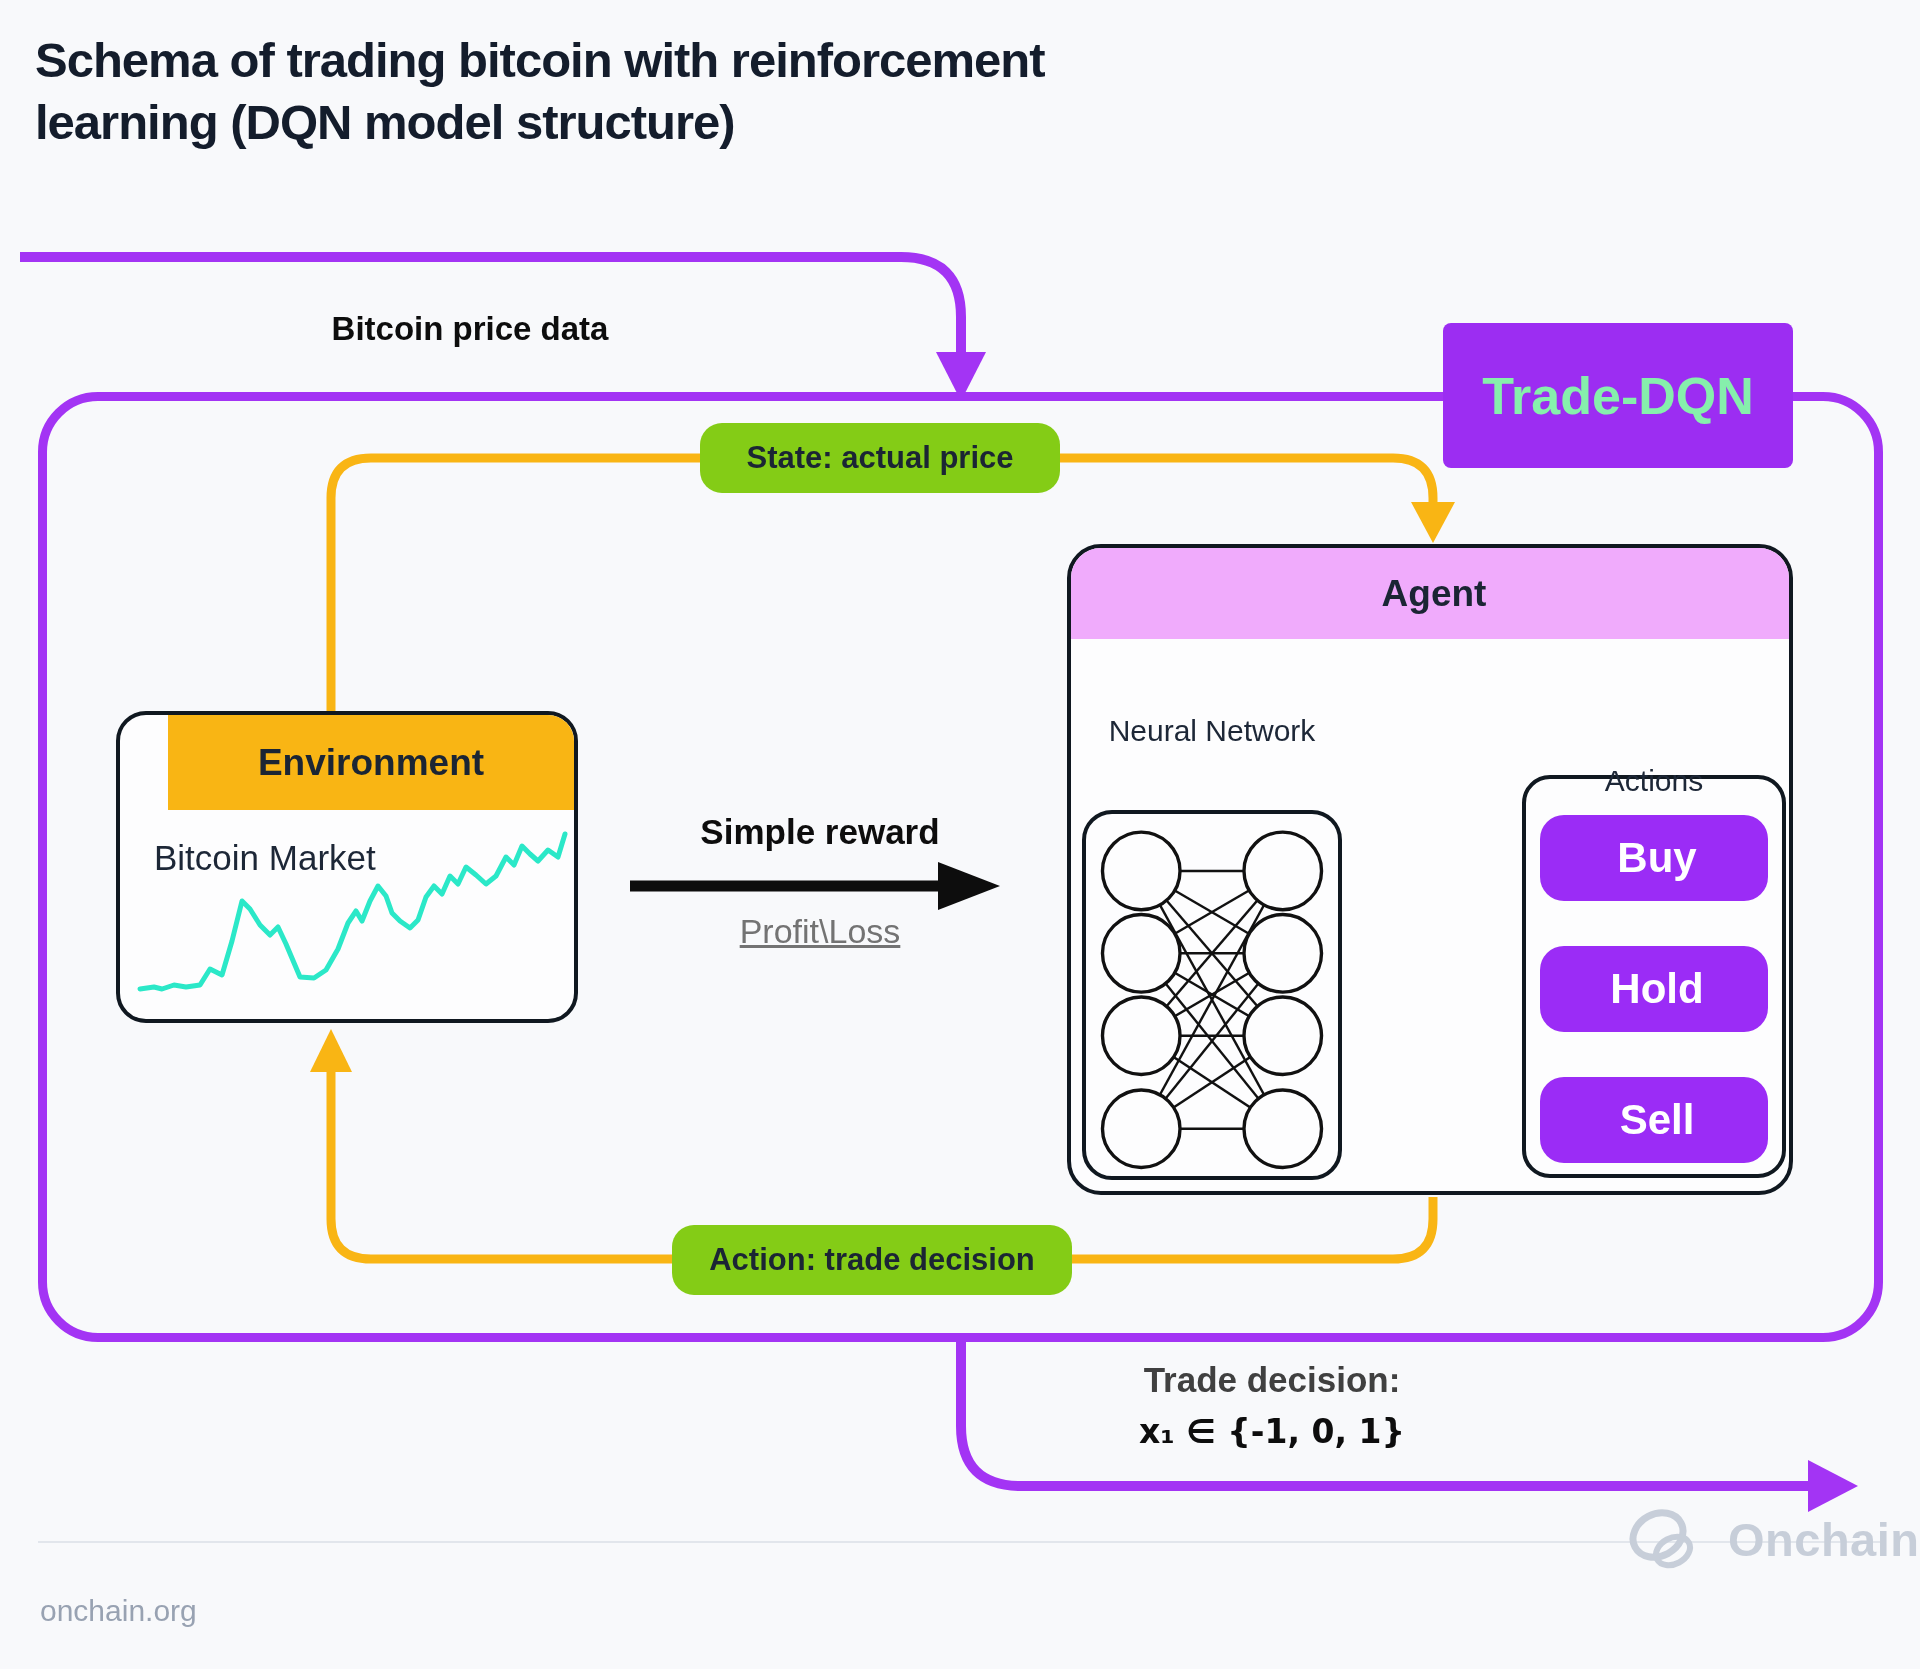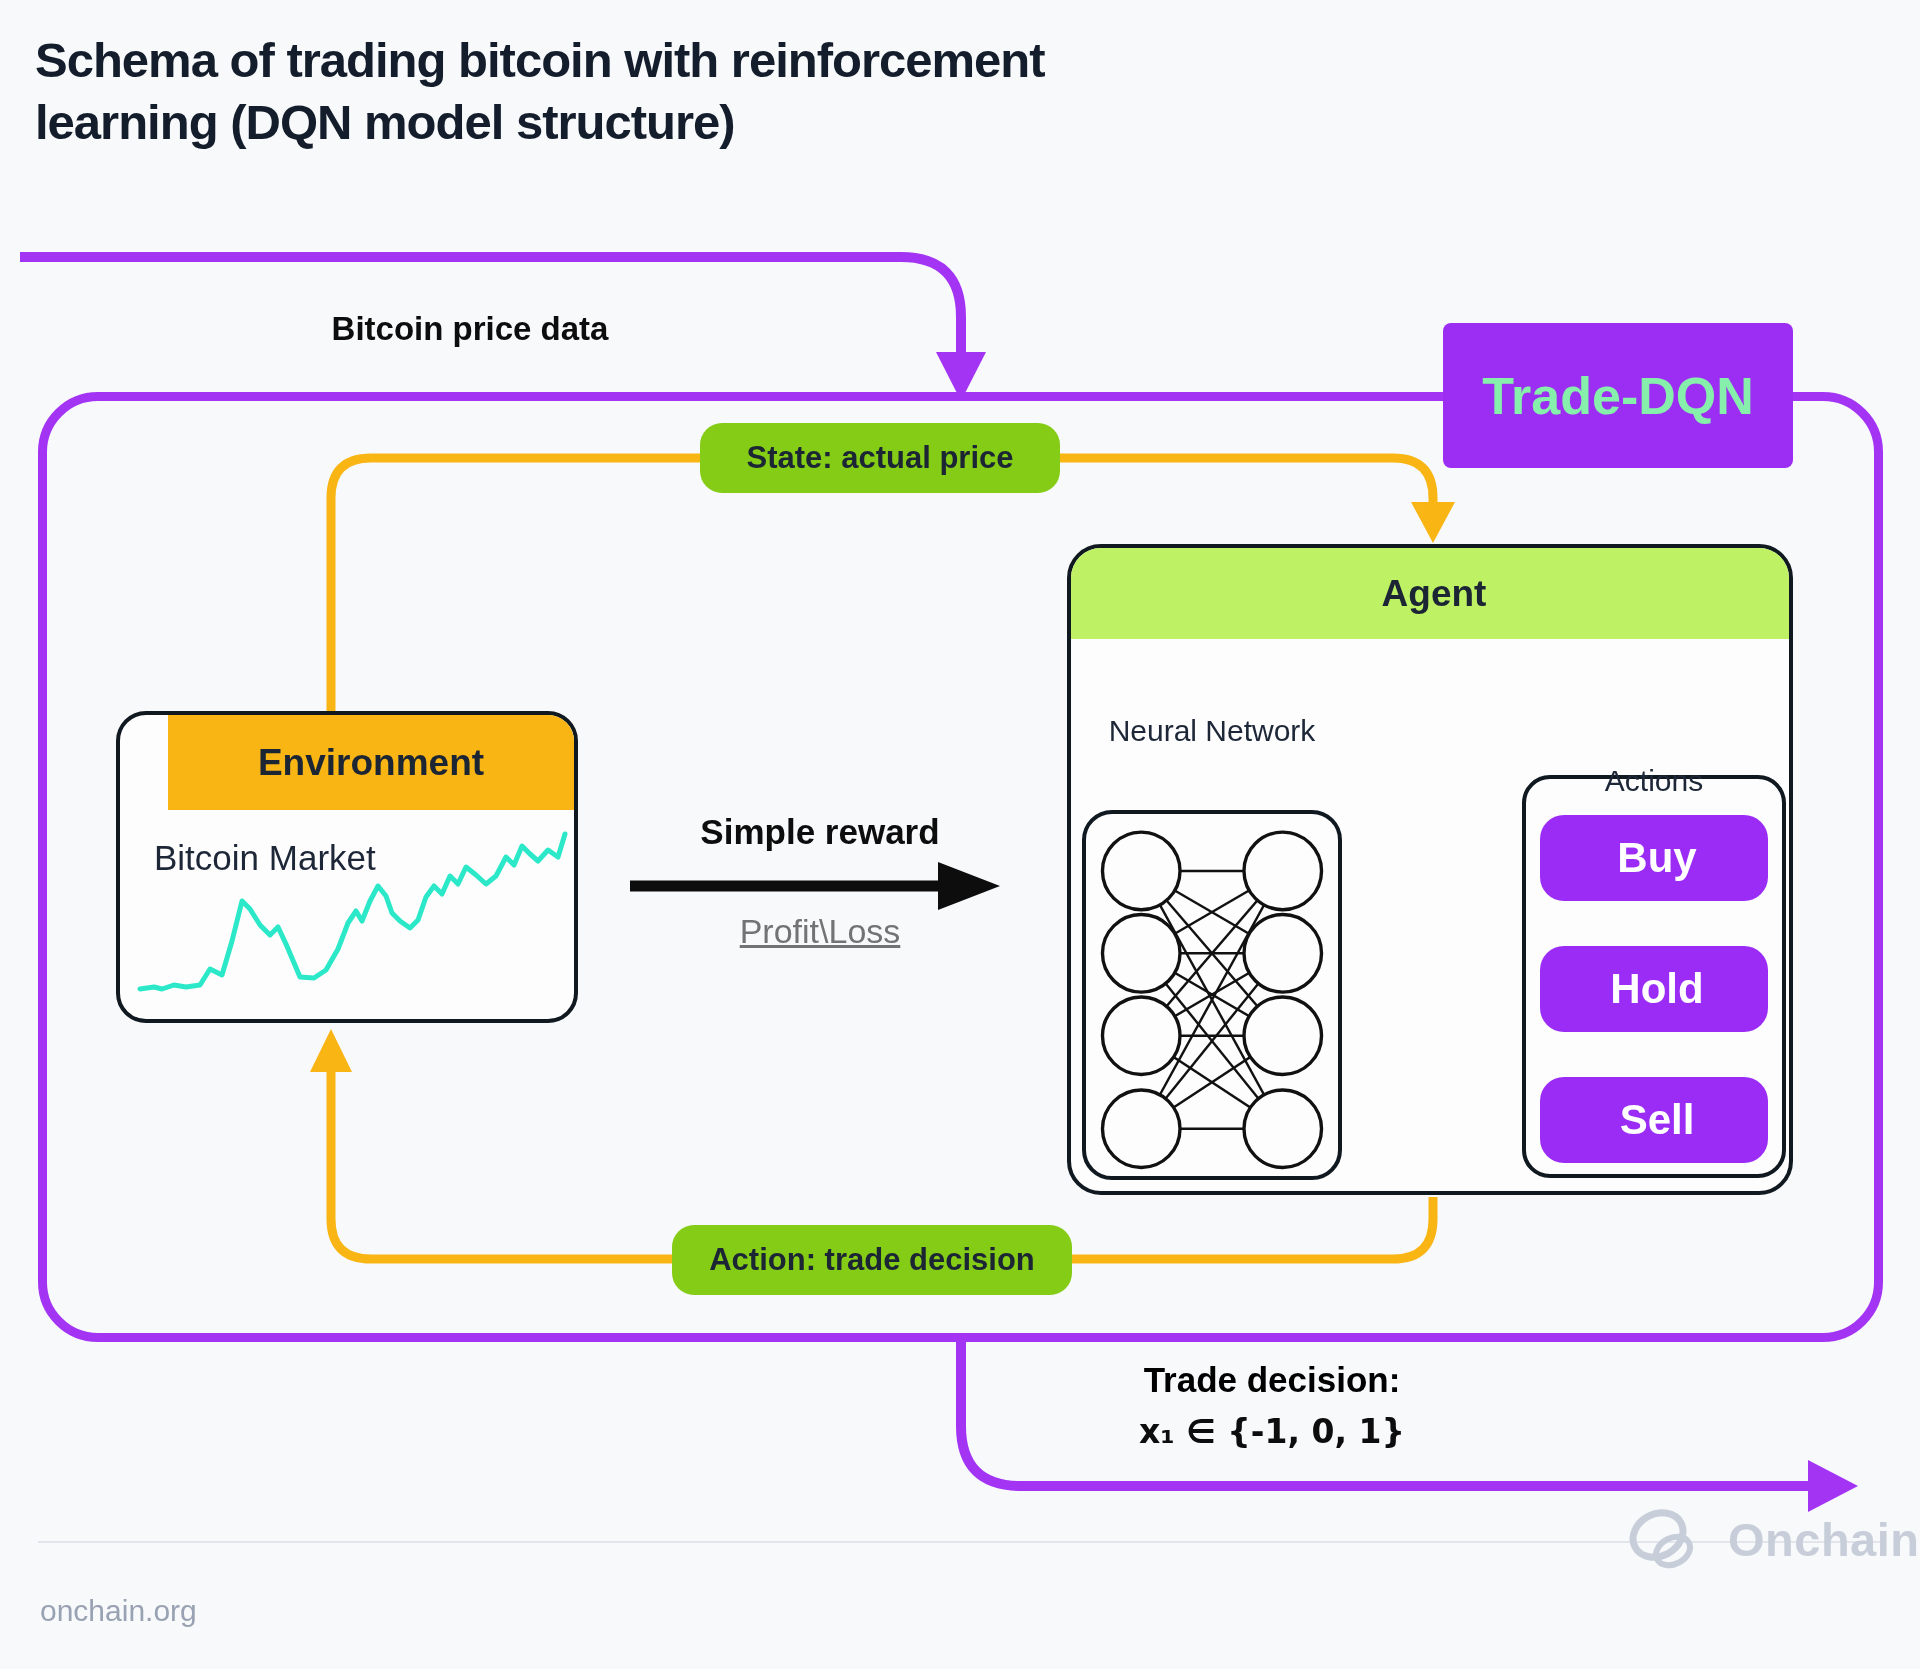--- a/index.html
+++ b/index.html
@@ -28,36 +28,36 @@
     box-sizing:border-box;background:#fdfdfe;border:4px solid #101820;z-index:2;overflow:hidden;
   }
   .panel .head{
     display:flex;align-items:center;justify-content:center;
     font-weight:bold;font-size:37px;color:#1b2534;
   }
   .env-box{left:116px;top:711px;width:462px;height:312px;border-radius:30px;padding-left:48px;}
   .env-box .head{height:95px;background:#f9b514;}
   .env-body-label{left:154px;top:838px;font-size:35px;font-weight:500;color:#1d2737;z-index:3;}
   .agent-box{left:1067px;top:544px;width:726px;height:651px;border-radius:34px;}
-  .agent-box .head{height:91px;background:#bef264;padding-left:8px;}
+  .agent-box .head{height:91px;background:#f0abfc;padding-left:8px;}
   .sub-label{font-size:30px;font-weight:500;color:#1d2737;text-align:center;line-height:1.38;z-index:3;}
   .nn-panel{left:1082px;top:810px;width:260px;height:370px;border-radius:30px;z-index:2;}
   .actions-box{left:1522px;top:775px;width:264px;height:403px;border-radius:28px;z-index:2;}
   .action-btn{
     position:absolute;left:1540px;width:228px;height:86px;border-radius:24px;z-index:3;
     background:#9b2cf6;color:#fff;font-size:42px;font-weight:bold;border:none;
     display:flex;align-items:center;justify-content:center;cursor:pointer;
     font-family:"Liberation Sans",sans-serif;
     padding-left:12px;
   }
   .reward-title{left:620px;top:812px;width:400px;font-size:35px;}
   .reward-sub{left:620px;top:912px;width:400px;font-size:34px;font-weight:normal;color:#737373;text-align:center;text-decoration:underline;}
   .q-label{left:1340px;top:878px;width:200px;font-size:38px;}
   .out-text{left:1022px;top:1360px;width:500px;text-align:center;z-index:2;}
-  .out-text .l1{font-size:35px;font-weight:bold;color:#000000;}
+  .out-text .l1{font-size:35px;font-weight:bold;color:#404040;}
   .out-text .l2{font-size:33px;font-weight:bold;color:#0d0d0d;margin-top:12px;font-family:"DejaVu Sans",sans-serif;}
   .divider{left:38px;top:1541px;width:1844px;height:2px;background:#e2e6ec;z-index:1;}
   .site{left:40px;top:1594px;font-size:30px;color:#98a2b2;z-index:2;}
   .brand{left:1628px;top:1508px;display:flex;align-items:center;gap:28px;z-index:2;}
   .brand .word{font-size:47px;font-weight:bold;color:#c7ced9;letter-spacing:0.5px;}
 </style>
 </head>
 <body>
 
 <div class="stage">

